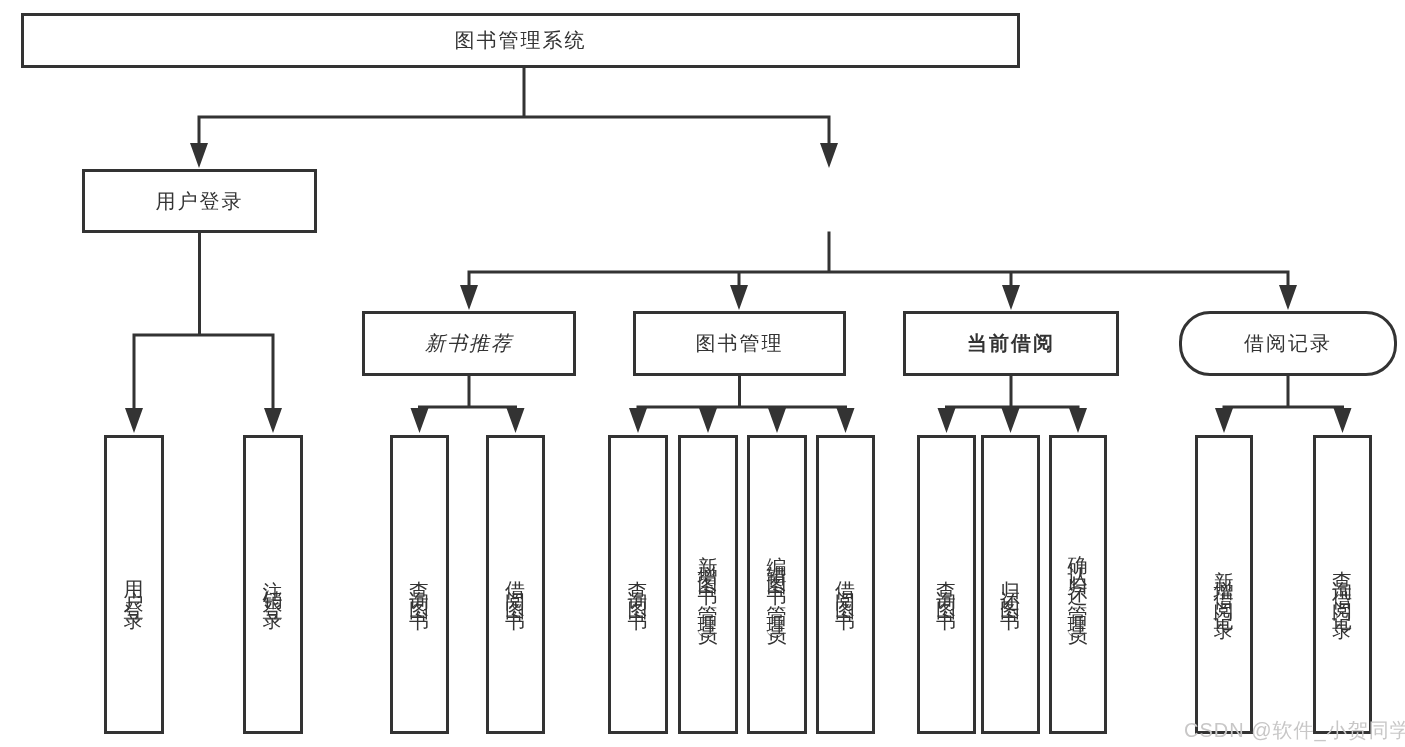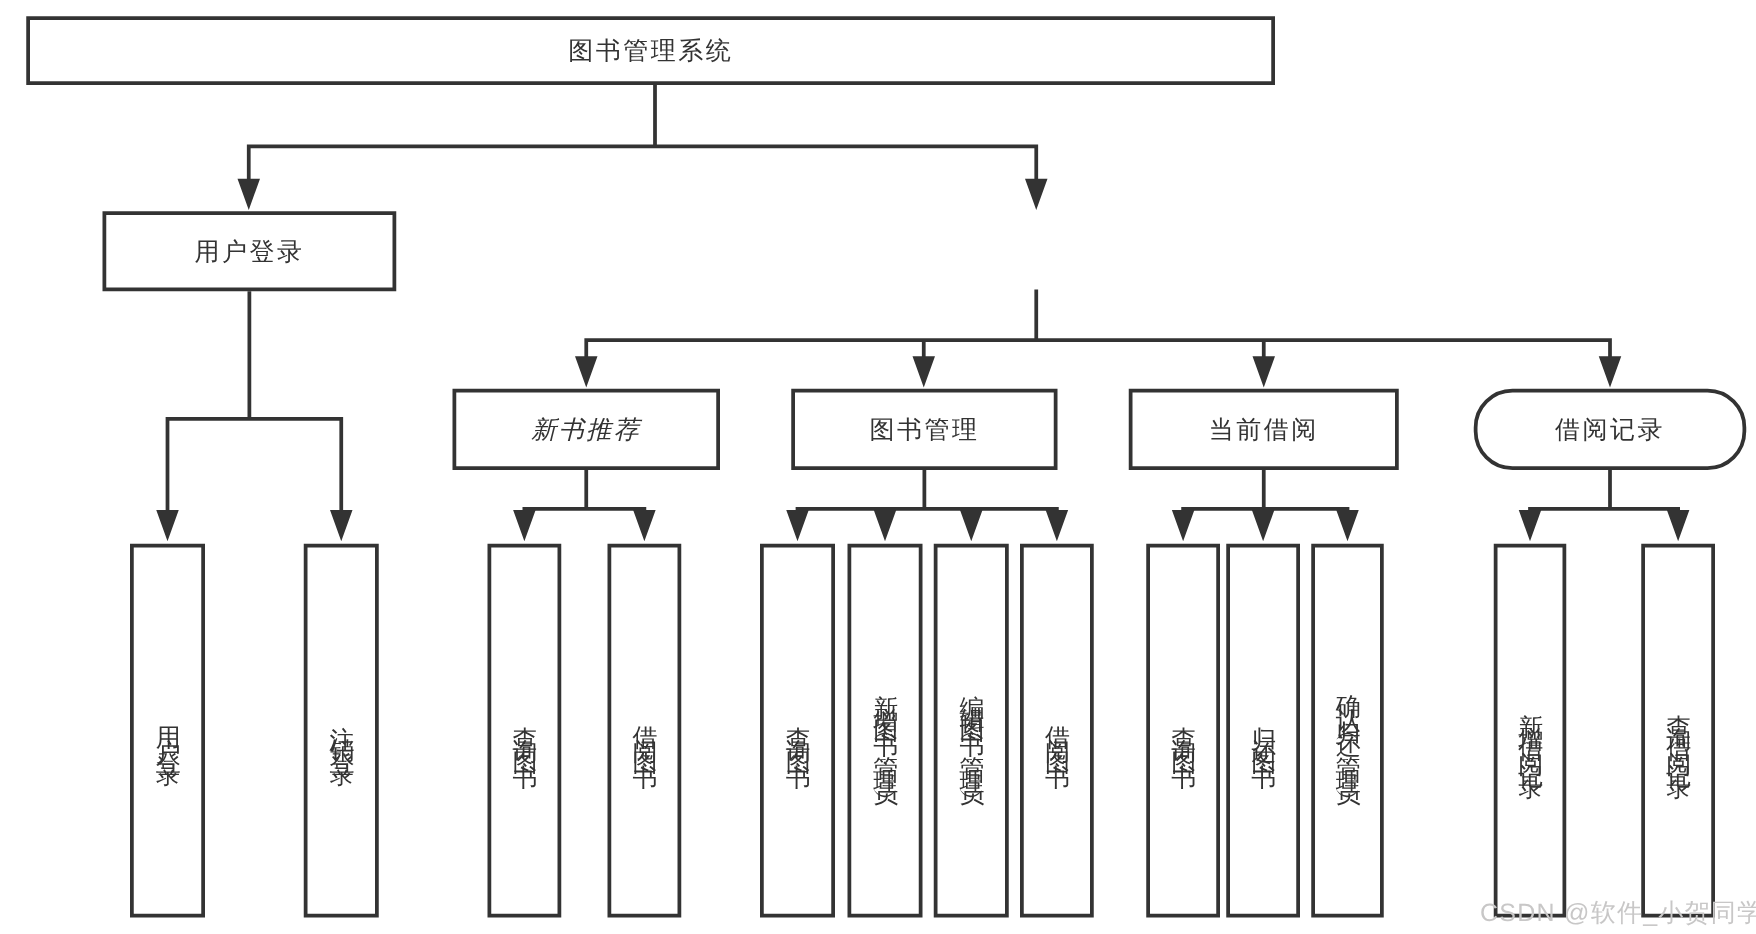--- a/index.html
+++ b/index.html
@@ -109,21 +109,21 @@
       M1333.5 408 L1351.5 408 L1342.5 433 Z
     "></path>
   </svg>
 
   <div class="box" style="left:21px; top:13px; width:999px; height:55px;">图书管理系统</div>
 
   <div class="box" style="left:82px; top:169px; width:235px; height:64px;">用户登录</div>
 
   <div class="box" style="left:362px; top:311px; width:214px; height:65px;font-style:italic;">新书推荐</div>
   <div class="box" style="left:633px; top:311px; width:213px; height:65px;">图书管理</div>
-  <div class="box" style="left:903px; top:311px; width:216px; height:65px;">当前借阅</div>
+  <div class="box" style="left:903px; top:311px; width:216px; height:65px;font-weight:bold;">当前借阅</div>
   <div class="box" style="left:1179px; top:311px; width:218px; height:65px;border-radius:31px;">借阅记录</div>
 
   <div class="box leaf" style="left:104px; top:435px; width:60px; height:299px;">用户登录</div>
   <div class="box leaf" style="left:243px; top:435px; width:60px; height:299px;">注销登录</div>
 
   <div class="box leaf" style="left:390px; top:435px; width:59px; height:299px;">查询图书</div>
   <div class="box leaf" style="left:486px; top:435px; width:59px; height:299px;">借阅图书</div>
 
   <div class="box leaf" style="left:608px; top:435px; width:60px; height:299px;">查询图书</div>
   <div class="box leaf" style="left:678px; top:435px; width:60px; height:299px;">新增图书（管理员）</div>

